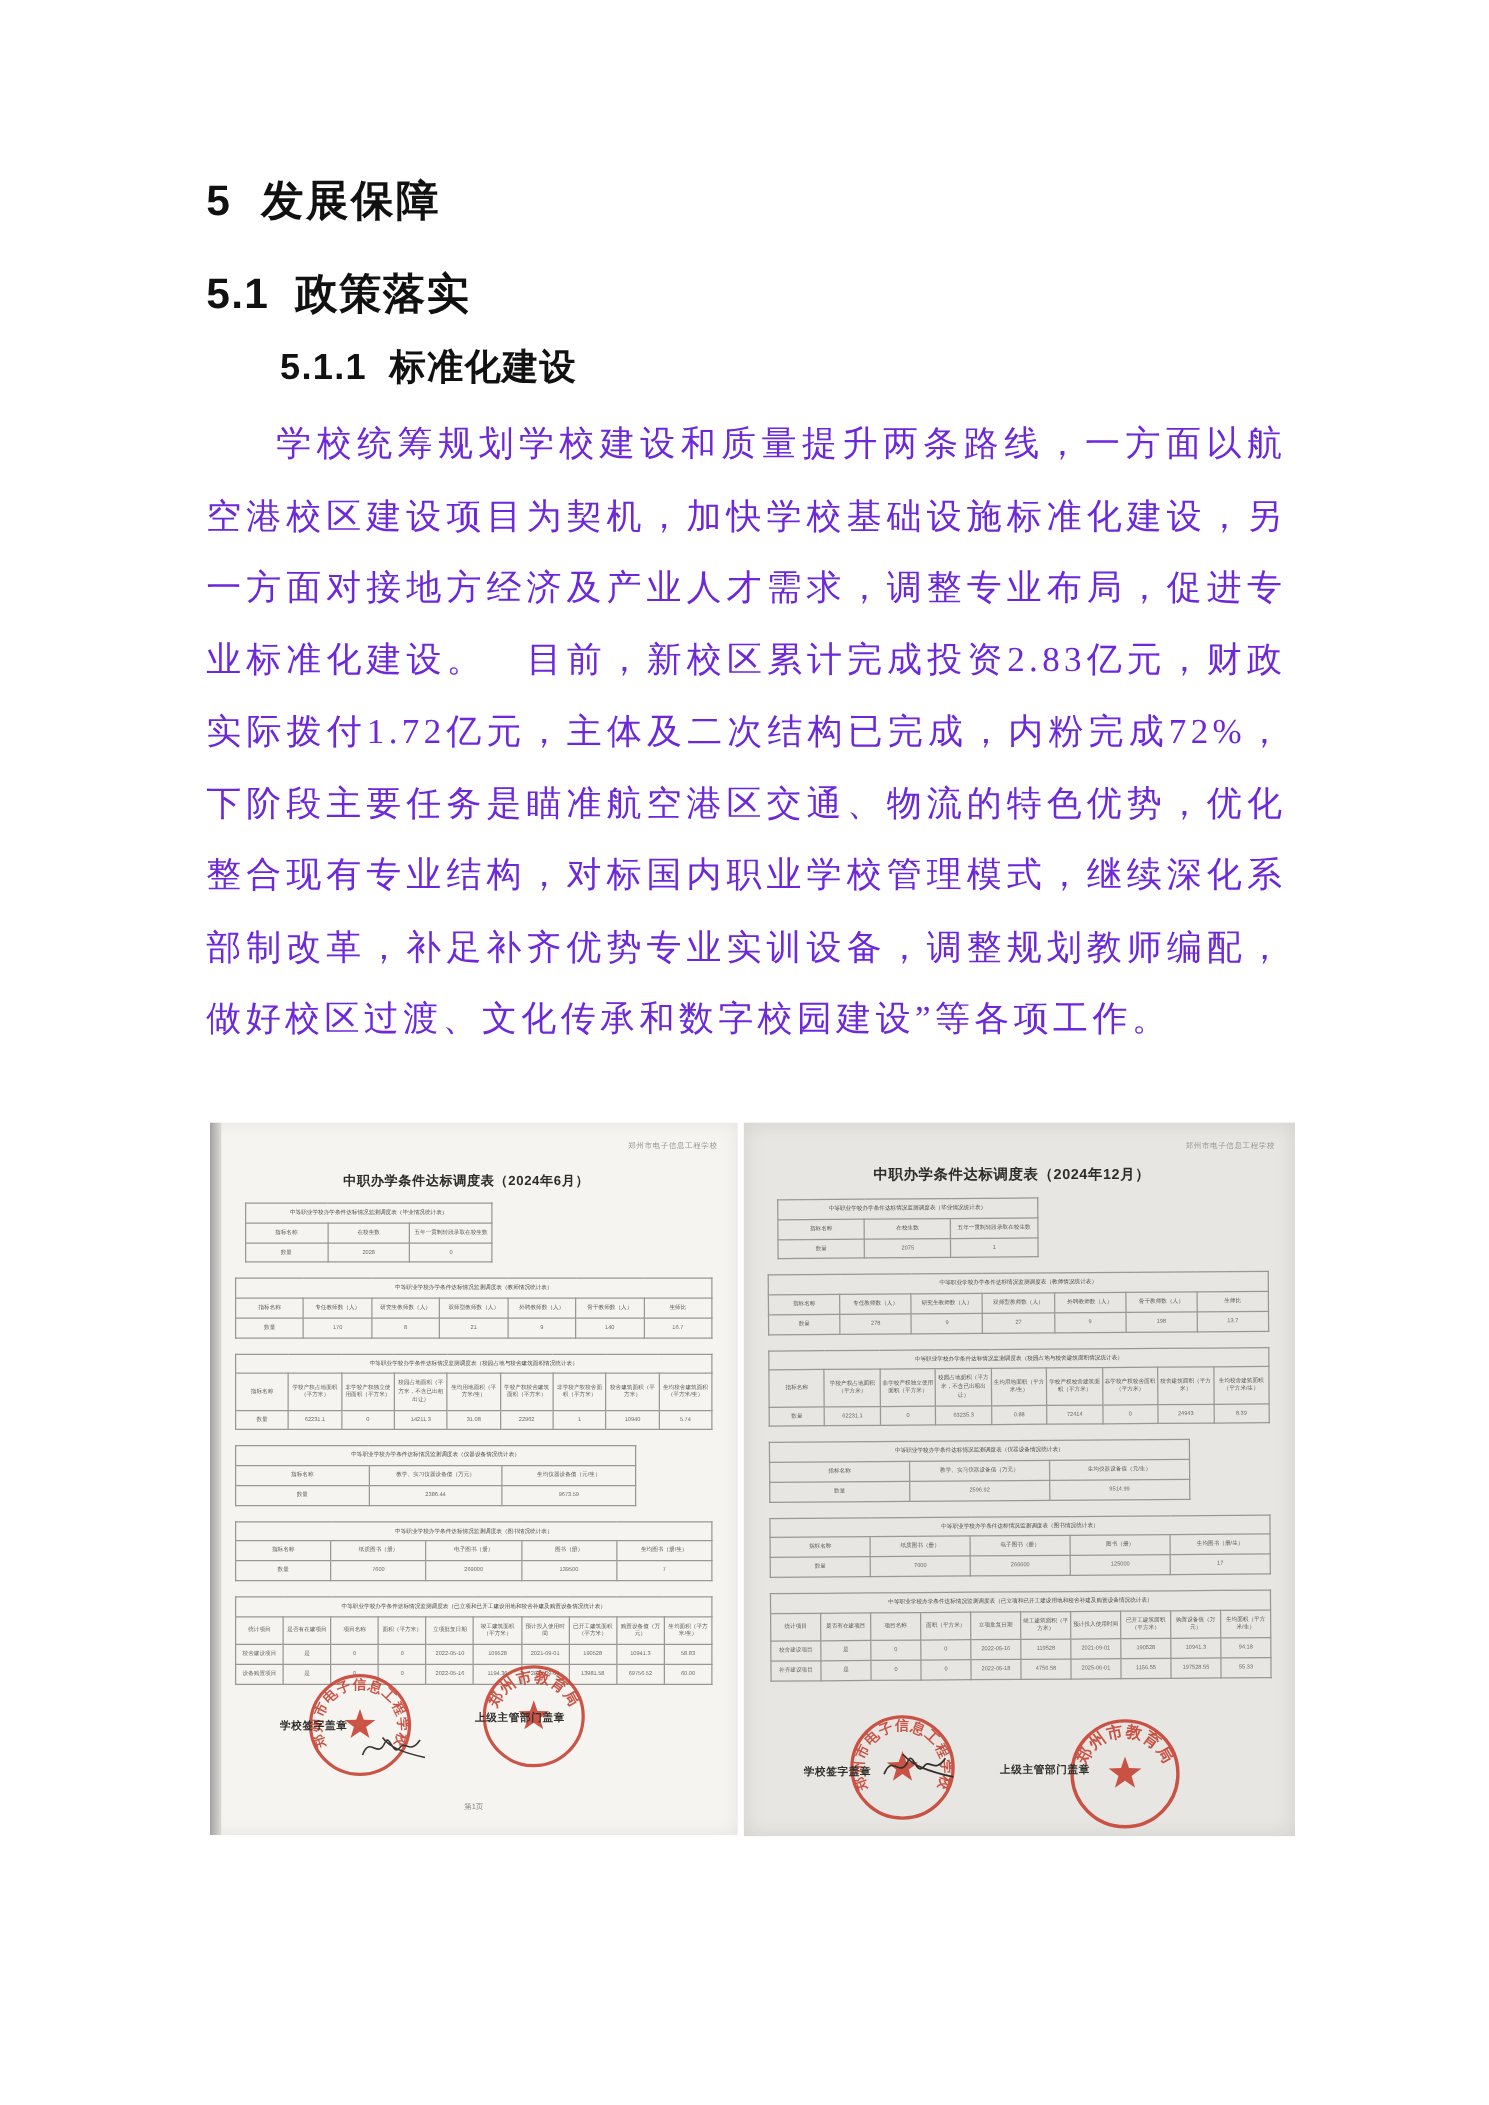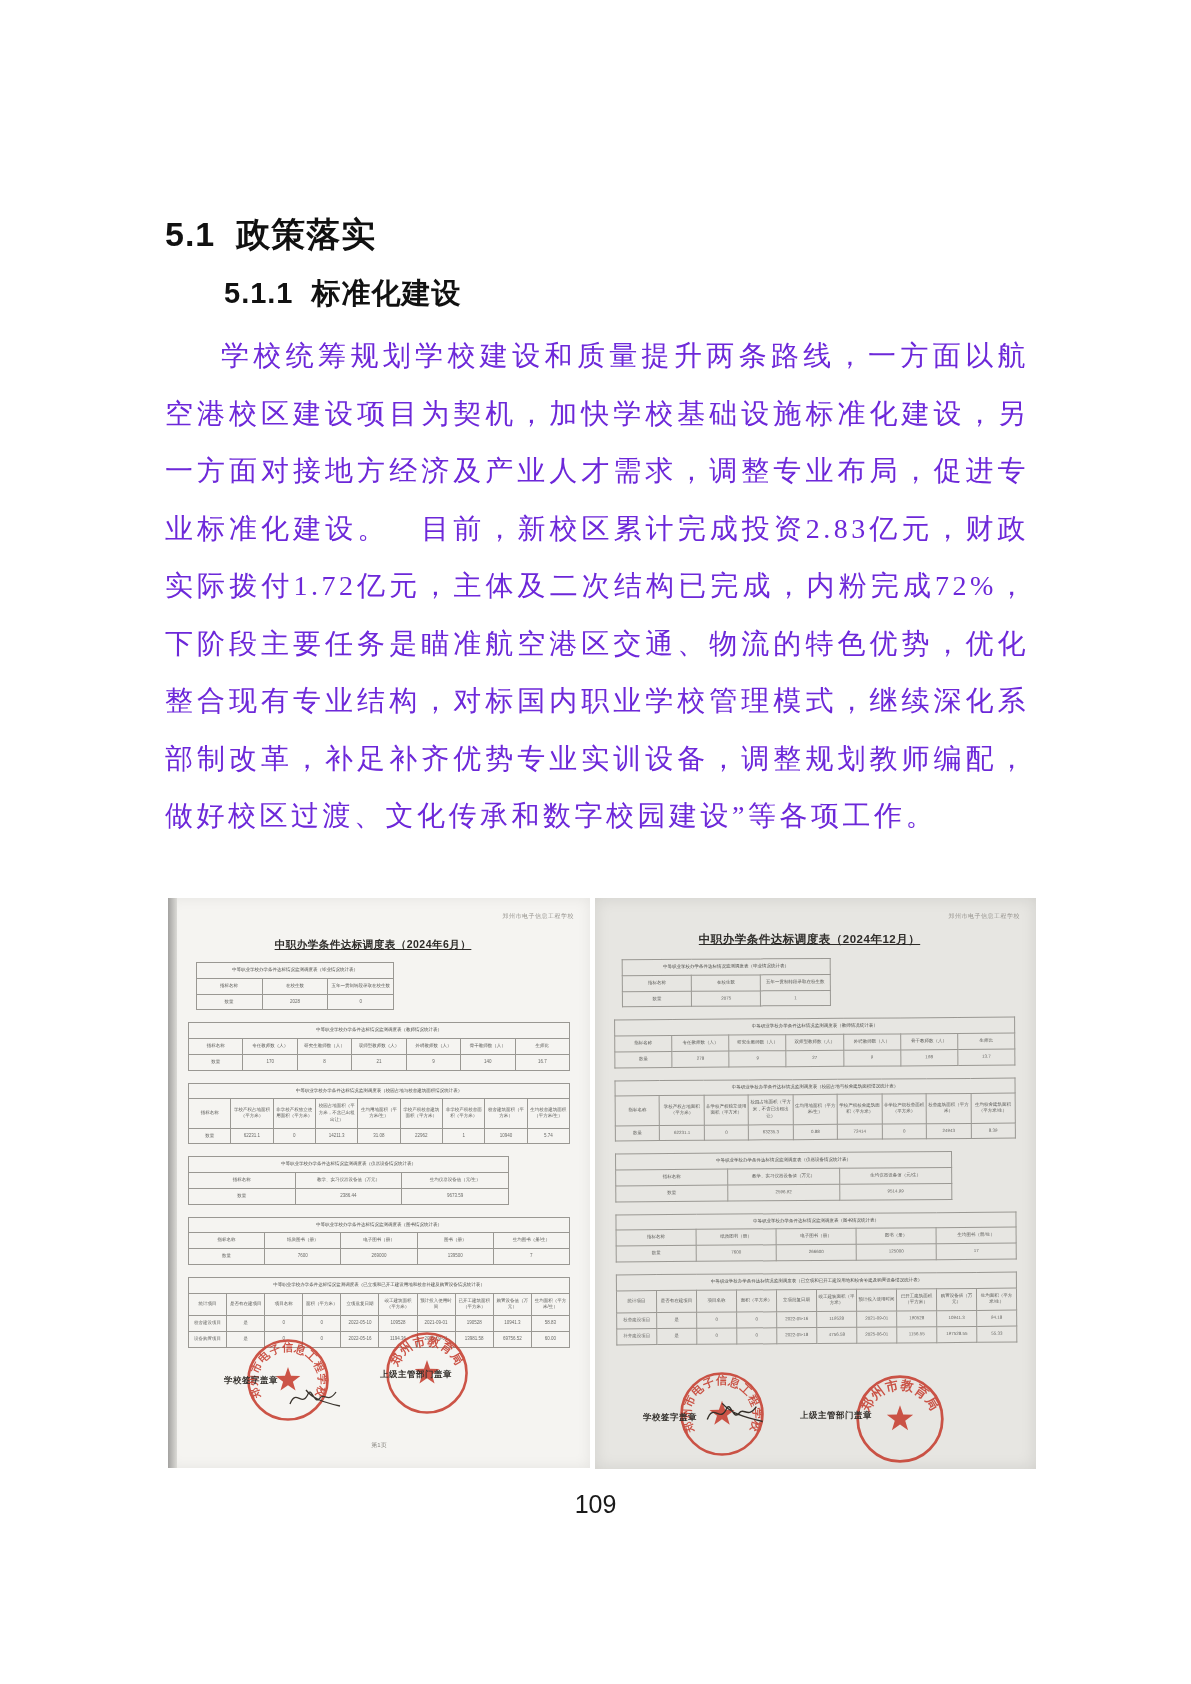--- a/index.html
+++ b/index.html
@@ -16,21 +16,21 @@
 
   .figures{position:absolute;left:168px;top:898px;display:flex;}
   .photo{position:relative;overflow:hidden;}
   .photo.left{width:422px;height:570px;background:#f5f4f1;box-shadow:inset 0 0 14px rgba(0,0,0,.07);}
   .photo.right{width:413px;height:571px;background:#e7e6e2;margin-left:5px;box-shadow:inset 0 0 16px rgba(0,0,0,.10);padding-left:28px;}
   .scan-strip{position:absolute;left:0;top:0;bottom:0;width:9px;
         background:linear-gradient(90deg,#a3a2a0,#dbdad6);}
 
   .corner{position:absolute;top:14px;right:16px;font-size:6px;color:#97948f;letter-spacing:.5px;}
   .doc-title{position:absolute;top:40px;left:0;right:12px;text-align:center;
-        font-weight:bold;color:#2e2c29;letter-spacing:.5px;text-decoration:underline;}
+        font-weight:bold;color:#2e2c29;letter-spacing:.5px;}
   .photo.left .doc-title{font-size:10.5px;}
   .photo.right .doc-title{top:34px;font-size:11.5px;}
 
   .tables{position:absolute;left:20px;right:20px;display:flex;flex-direction:column;gap:12px;}
   .photo.left .tables{top:64px;}
   .photo.right .tables{top:60px;transform:rotate(-.4deg);}
   .tbl{display:block;}
   .tbl.w52{width:52%;margin-left:2%;}
   .tbl.w82{width:84%;}
   table.scan-table{border-collapse:collapse;width:100%;table-layout:fixed;}
@@ -49,20 +49,21 @@
   .signature{position:absolute;z-index:7;}
   .doc-footer{position:absolute;bottom:18px;left:0;right:0;text-align:center;font-size:6px;color:#86837e;}
 
   .pageno{position:absolute;top:1490px;left:0;width:100%;text-align:center;font-size:25px;color:#1a1a1a;}
 </style>
 </head>
 <body>
 
 <div class="page">
 
+  <div class="h1">5  发展保障</div>
   <div class="h2">5.1  政策落实</div>
   <div class="h3">5.1.1  标准化建设</div>
 
   <div class="para">学校统筹规划学校建设和质量提升两条路线，一方面以航空港校区建设项目为契机，加快学校基础设施标准化建设，另一方面对接地方经济及产业人才需求，调整专业布局，促进专业标准化建设。　目前，新校区累计完成投资2.83亿元，财政实际拨付1.72亿元，主体及二次结构已完成，内粉完成72%，下阶段主要任务是瞄准航空港区交通、物流的特色优势，优化整合现有专业结构，对标国内职业学校管理模式，继续深化系部制改革，补足补齐优势专业实训设备，调整规划教师编配，做好校区过渡、文化传承和数字校园建设”等各项工作。</div>
 
   <div class="figures">
 
     <div class="photo left">
       <div class="scan-strip"></div>
       <div class="corner">郑州市电子信息工程学校</div>
@@ -457,14 +458,13 @@
         <path class="star" d="M50,35 L53.5,45.1 L64.3,45.4 L55.7,51.9 L58.8,62.1 L50,56 L41.2,62.1 L44.3,51.9 L35.7,45.4 L46.5,45.1 Z"></path>
         <text class="ringtext">
           <textPath href="#arcD" startOffset="50%" text-anchor="middle">郑州市教育局</textPath>
         </text>
       </svg>
       <div class="stamp-label" style="left:205px;top:512px">上级主管部门盖章</div>
     </div>
 
   </div>
 
-  <div class="pageno">109</div>
 </div>
 
 </body></html>

